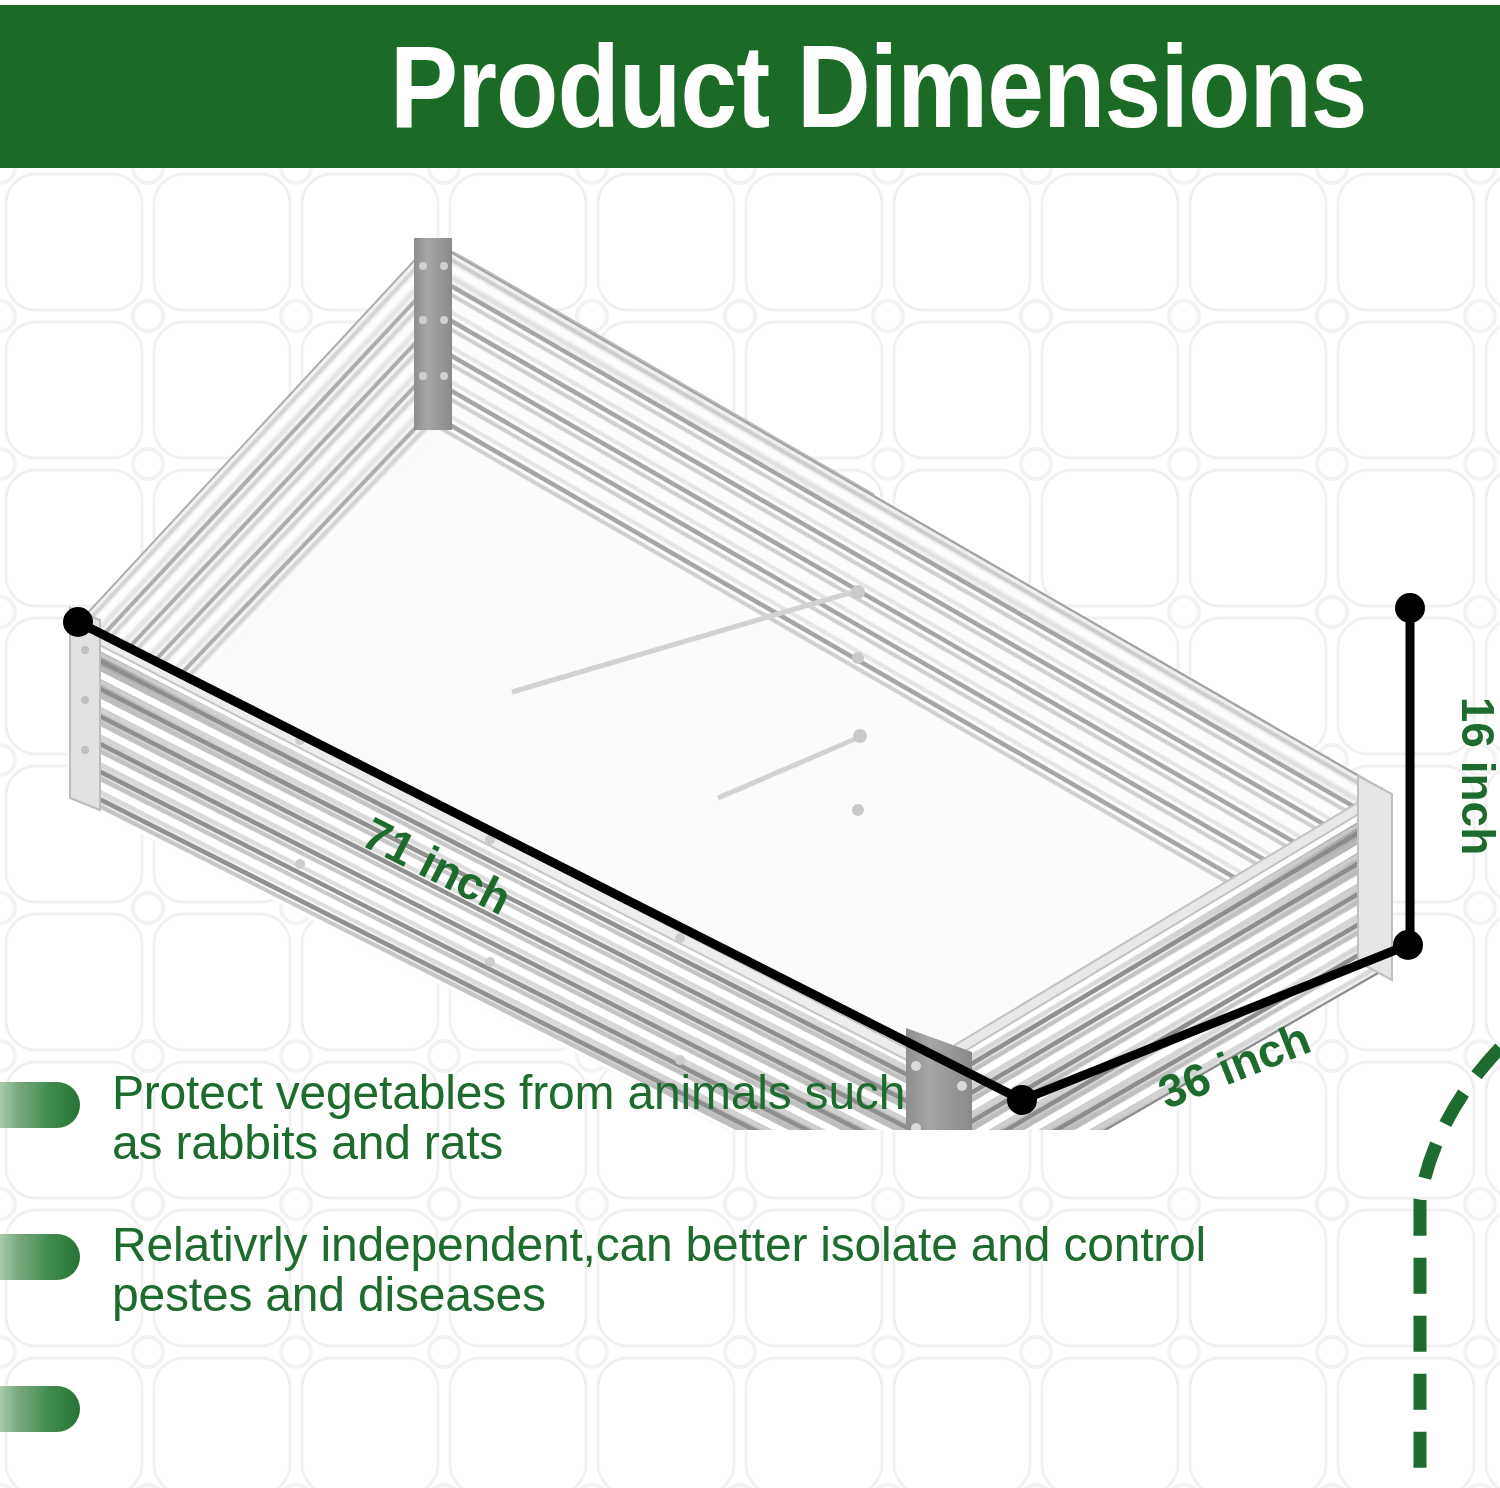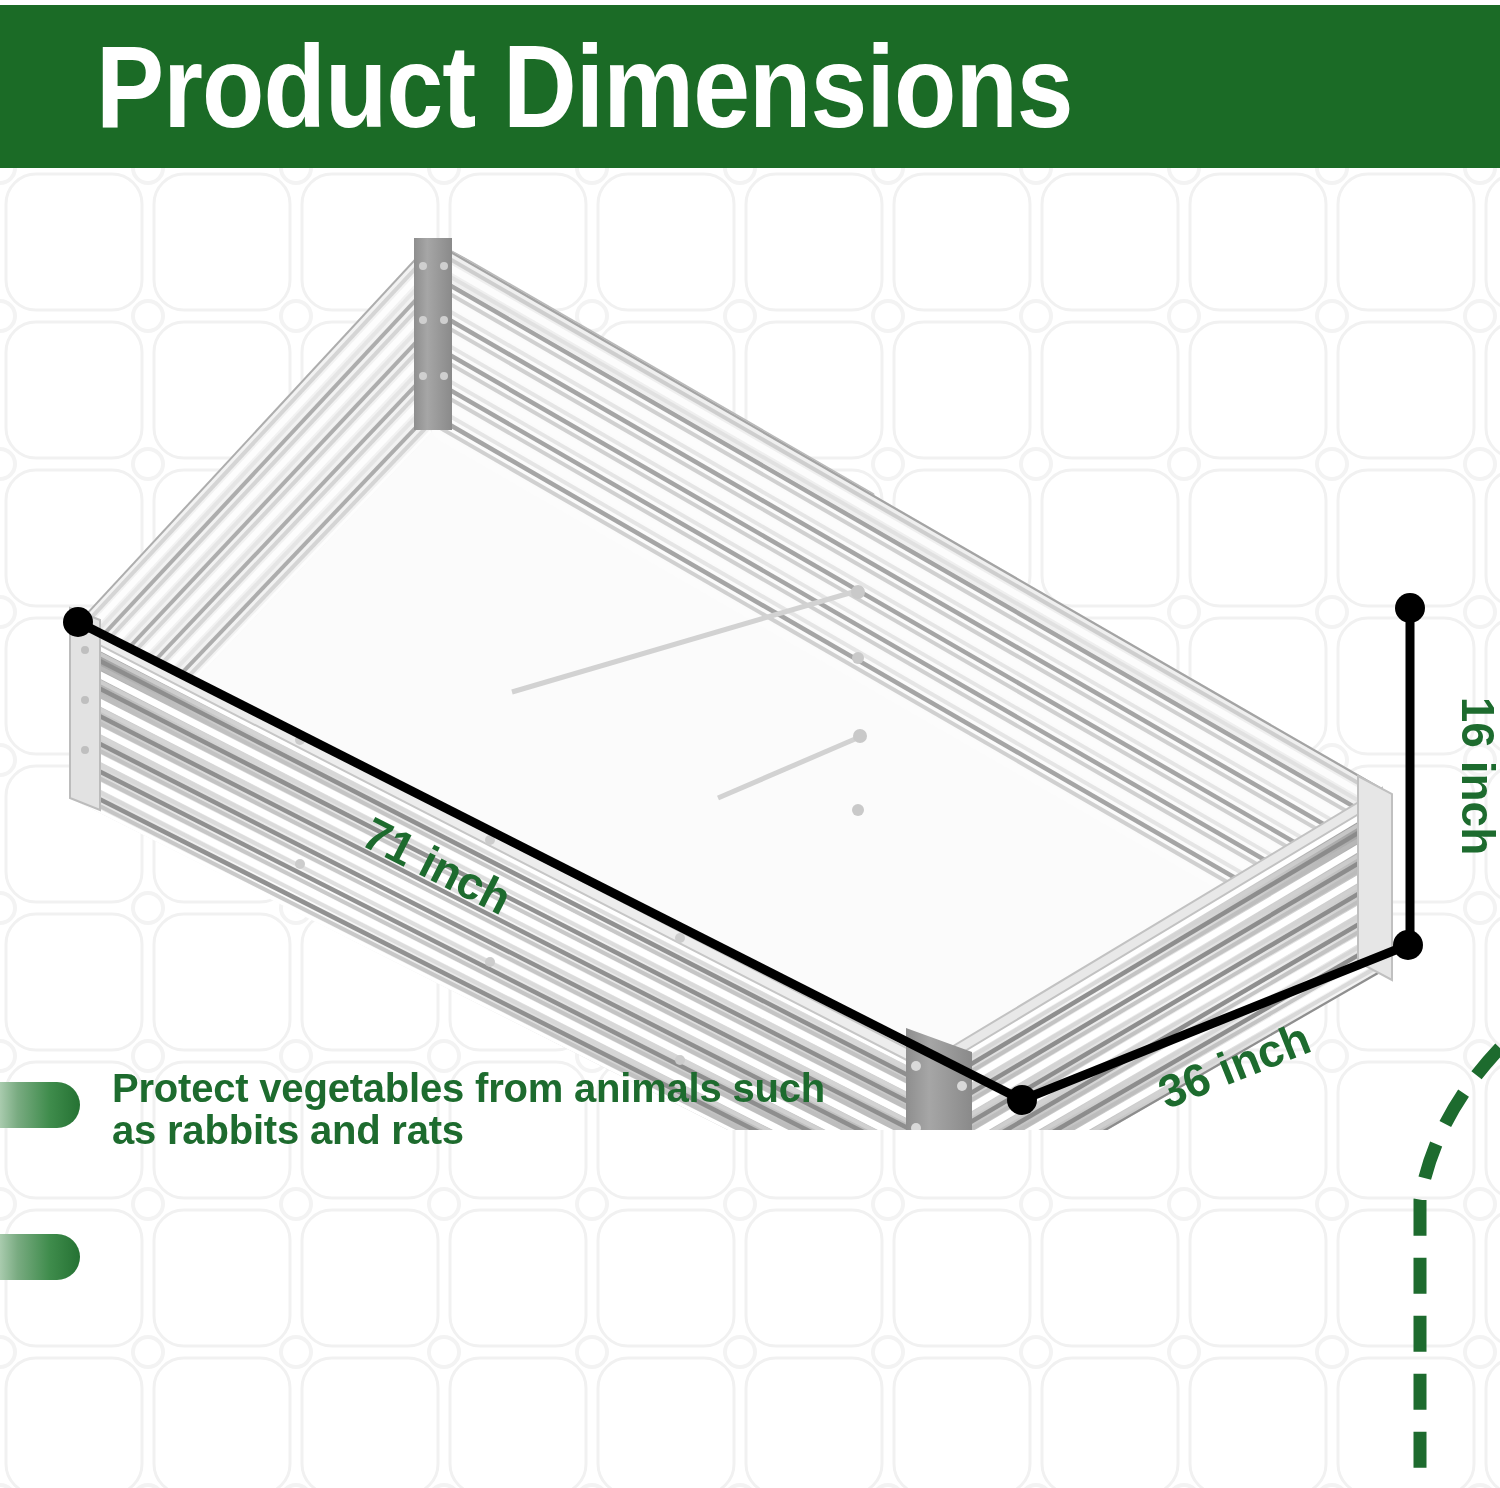--- a/index.html
+++ b/index.html
@@ -97,23 +97,23 @@
     width: 80px;
     height: 46px;
     margin-top: 14px;
     flex: 0 0 auto;
     border-radius: 0 26px 26px 0;
     background: linear-gradient(to right, #a9cbae 0%, #79ab81 22%, #3f8c4c 62%, #257233 100%);
   }
   .feature-text {
     margin-left: 32px;
     color: #1d6b2e;
-    font-size: 40px;
+    font-size: 48px;
     line-height: 1.04;
-    font-weight: bold;
+    font-weight: normal;
     letter-spacing: -0.2px;
     max-width: 1290px;
     white-space: pre-line;
   }
 
   
   #decor-arc {
     position: absolute;
     right: 0;
     top: 1040px;
@@ -137,21 +137,21 @@
         <path d="M74 0 m -13 0 q 13 8 13 22 q 0 -14 13 -22 q -13 8 -13 22 q 0 -14 -13 -22 Z" fill="#f4f4f4"></path>
         <circle cx="0" cy="0" r="15" fill="none" stroke="#f3f3f3" stroke-width="4"></circle>
         <circle cx="148" cy="0" r="15" fill="none" stroke="#f3f3f3" stroke-width="4"></circle>
         <circle cx="0" cy="148" r="15" fill="none" stroke="#f3f3f3" stroke-width="4"></circle>
         <circle cx="148" cy="148" r="15" fill="none" stroke="#f3f3f3" stroke-width="4"></circle>
       </pattern>
     </defs>
     <rect x="0" y="0" width="1500" height="1320" fill="url(#wm-tile)"></rect>
   </svg>
 
-  <div id="header-banner" style="background:#1b6b26;">
+  <div id="header-banner" style="background:#1b6b26;justify-content:flex-end;">
     <div id="header-title">Product Dimensions</div>
   </div>
 
   <svg id="product-illustration" viewBox="0 0 1500 950" preserveAspectRatio="none">
     <defs>
 
       <linearGradient id="ribFront" x1="0" y1="0" x2="0" y2="1">
         <stop offset="0%" stop-color="#8f8f8f"></stop>
         <stop offset="18%" stop-color="#cfcfcf"></stop>
         <stop offset="44%" stop-color="#fdfdfd"></stop>
@@ -430,20 +430,25 @@
   </svg>
 
   <div id="features">
 
     <div class="feature-row">
       <div class="bullet-pill"></div>
       <div class="feature-text">Protect vegetables from animals such
 as rabbits and rats</div>
     </div>
 
+    <div class="feature-row">
+      <div class="bullet-pill"></div>
+      <div class="feature-text">Relativrly independent,can better isolate and control
+pestes and diseases</div>
+    </div>
 
     <div class="feature-row">
       <div class="bullet-pill"></div>
     </div>
 
   </div>
 
   <svg id="decor-arc" viewBox="0 0 130 448" preserveAspectRatio="none">
     <path d="M130 8 C 96 44 62 92 50 160 L 50 448" fill="none" stroke="#1d6b2e" stroke-width="13" stroke-dasharray="36 22" stroke-linecap="butt"></path>
   </svg>

